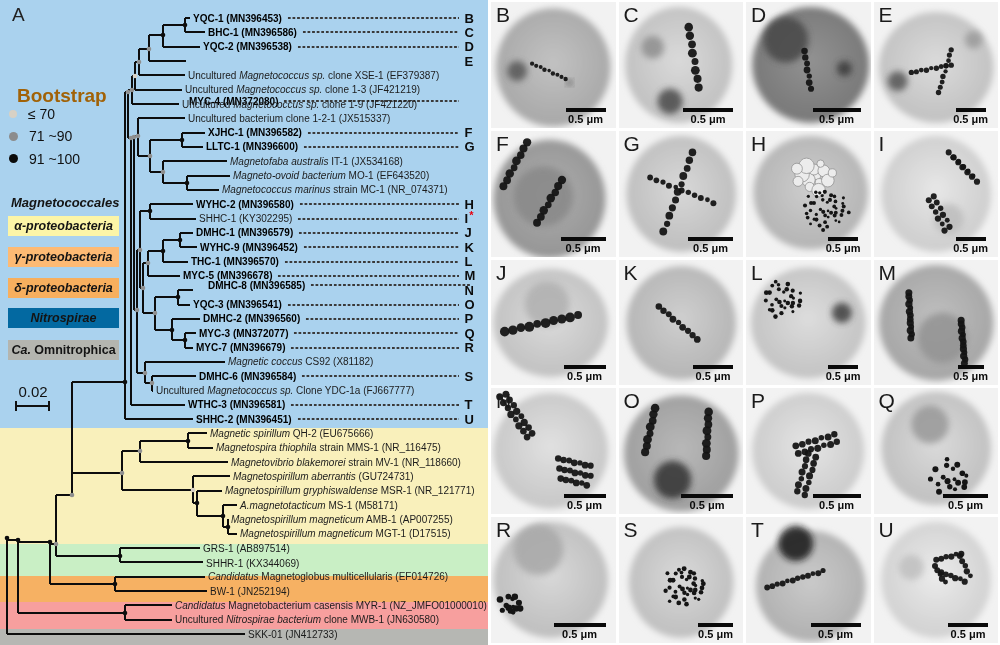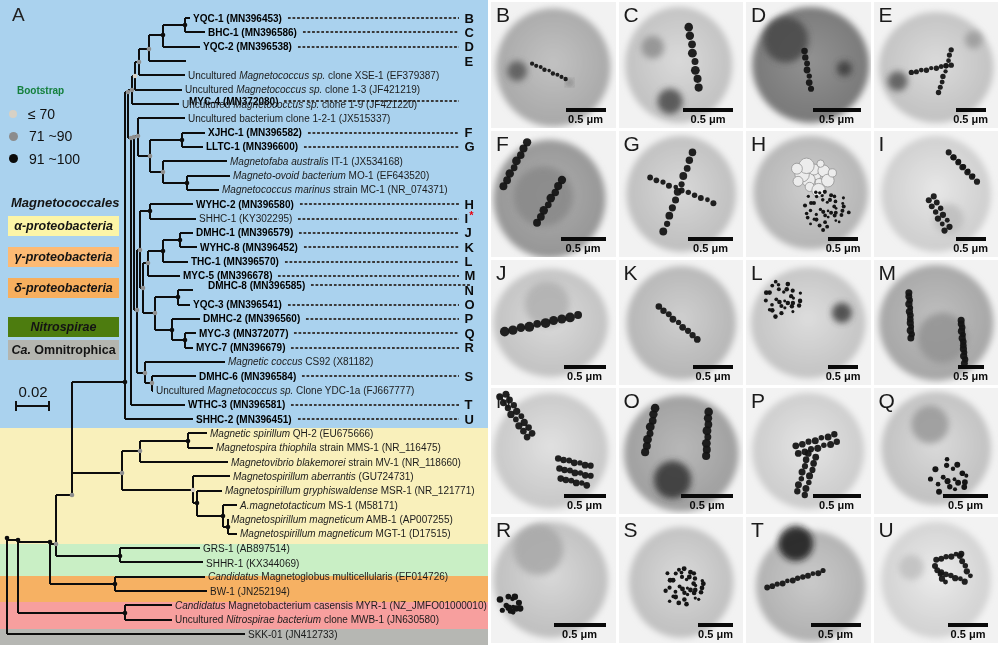--- a/index.html
+++ b/index.html
@@ -9,21 +9,21 @@
   #treeLabels{position:absolute;left:0;top:0;width:488px;height:645px;}
   .lrow{position:absolute;height:14px;display:flex;align-items:center;font-size:10px;color:#1c1c1c;white-space:nowrap;}
   .lrow .lbl{white-space:nowrap;}
   .lrow.b .lbl{font-weight:bold;color:#000;}
   .leader{flex:1 1 auto;margin:0 2px 0 5px;height:14px;
     background-image:radial-gradient(circle 1.1px at 2.3px 7px,#3a3a3a 97%,rgba(0,0,0,0) 100%);
     background-size:4.6px 14px;background-repeat:repeat-x;}
   .ltr{position:absolute;font-size:13px;font-weight:bold;color:#0c0c0c;line-height:15px;}
   .star{color:#e8000d;font-size:11px;font-weight:bold;position:relative;top:-4px;margin-left:1px;}
   .panelA-label{position:absolute;left:12px;top:4px;font-size:19px;color:#222;}
-  .legend-title{position:absolute;left:17px;top:85px;font-size:10px;font-weight:bold;color:#15803d;}
+  .legend-title{position:absolute;left:17px;top:85px;font-size:19px;font-weight:bold;color:#a16207;}
   .leg-item{position:absolute;left:9px;height:20px;display:flex;align-items:center;font-size:14px;color:#111;}
   .leg-dot{border-radius:50%;margin-right:11px;flex:0 0 auto;}
   .grp{position:absolute;left:8px;width:111px;height:20px;line-height:20px;text-align:center;
        font-size:12.5px;font-weight:bold;color:#141414;}
   .grp.free{left:11px;width:130px;text-align:left;font-size:13px;}
   .scaleText{position:absolute;left:13px;top:383px;width:40px;text-align:center;font-size:15px;color:#111;}
   #gridPanel{position:absolute;left:488px;top:0;width:512px;height:645px;background:#fff;
     display:grid;grid-template-columns:repeat(4,1fr);grid-template-rows:repeat(5,1fr);
     gap:3px;padding:2px 2px 2px 3px;box-sizing:border-box;}
   .cell{position:relative;background:#f2f2f2;overflow:hidden;}
@@ -240,21 +240,21 @@
           <div class="leg-item" style="top: 148.6px;">
             <div class="leg-dot" style="width: 9px; height: 9px; background: rgb(11, 11, 11);"></div>
             <span>91 ~100</span>
           </div>
         </div>
       <div id="groupsHost">
           <div class="grp free" style="top: 193px;"><i>Magnetococcales</i></div>
           <div class="grp" style="background: rgb(252, 245, 167); top: 216px;"><i>α-proteobacteria</i></div>
           <div class="grp" style="background: #fdba74; top: 247px;"><i>γ-proteobacteria</i></div>
           <div class="grp" style="background: rgb(247, 175, 94); top: 278px;"><i>δ-proteobacteria</i></div>
-          <div class="grp" style="background: #4d7c0f; top: 317px;"><i>Nitrospirae</i></div>
+          <div class="grp" style="background: #0369a1; top: 308px;"><i>Nitrospirae</i></div>
           <div class="grp" style="background: rgb(180, 181, 175); top: 340px;"><i>Ca.</i> Omnitrophica</div>
         </div>
       <div class="scaleText">0.02</div>
       <div id="leafHost">
           <div class="lrow b" style="left: 193px; top: 11px; width: 268px;">
             <span class="lbl">YQC-1 (MN396453)</span>
             <span class="leader"></span>
           </div>
           <div class="ltr" style="left: 464.5px; top: 10.5px;">B</div>
           <div class="lrow b" style="left: 208px; top: 25.3px; width: 253px;">
@@ -312,21 +312,21 @@
             <span class="lbl">SHHC-1 (KY302295)</span>
             <span class="leader"></span>
           </div>
           <div class="ltr" style="left: 464.5px; top: 211.1px;">I<span class="star">*</span></div>
           <div class="lrow b" style="left: 196px; top: 225.9px; width: 265px;">
             <span class="lbl">DMHC-1 (MN396579)</span>
             <span class="leader"></span>
           </div>
           <div class="ltr" style="left: 464.5px; top: 225.4px;">J</div>
           <div class="lrow b" style="left: 200px; top: 240.2px; width: 261px;">
-            <span class="lbl">WYHC-8 (MN396452)</span>
+            <span class="lbl">WYHC-9 (MN396452)</span>
             <span class="leader"></span>
           </div>
           <div class="ltr" style="left: 464.5px; top: 239.7px;">K</div>
           <div class="lrow b" style="left: 191px; top: 254.5px; width: 270px;">
             <span class="lbl">THC-1 (MN396570)</span>
             <span class="leader"></span>
           </div>
           <div class="ltr" style="left: 464.5px; top: 254px;">L</div>
           <div class="lrow b" style="left: 183px; top: 268.9px; width: 278px;">
             <span class="lbl">MYC-5 (MN396678)</span>

